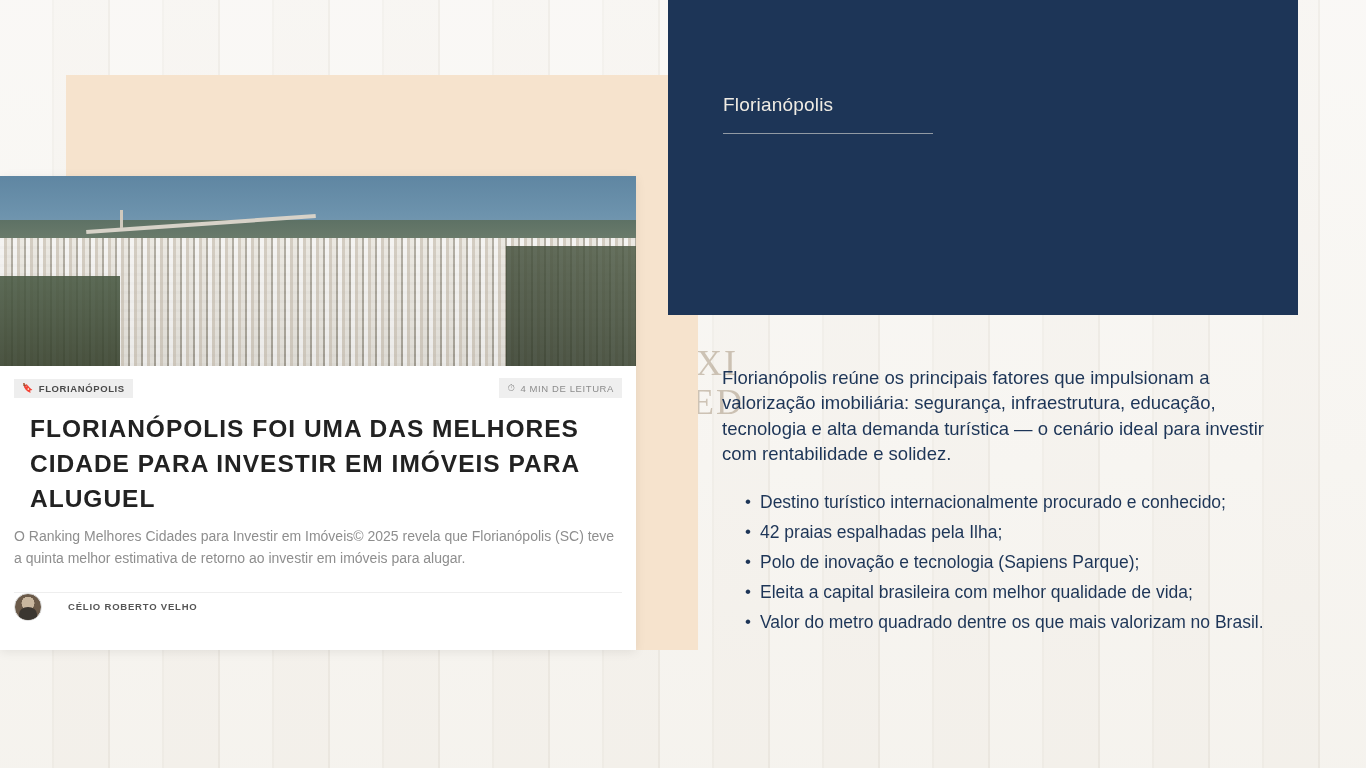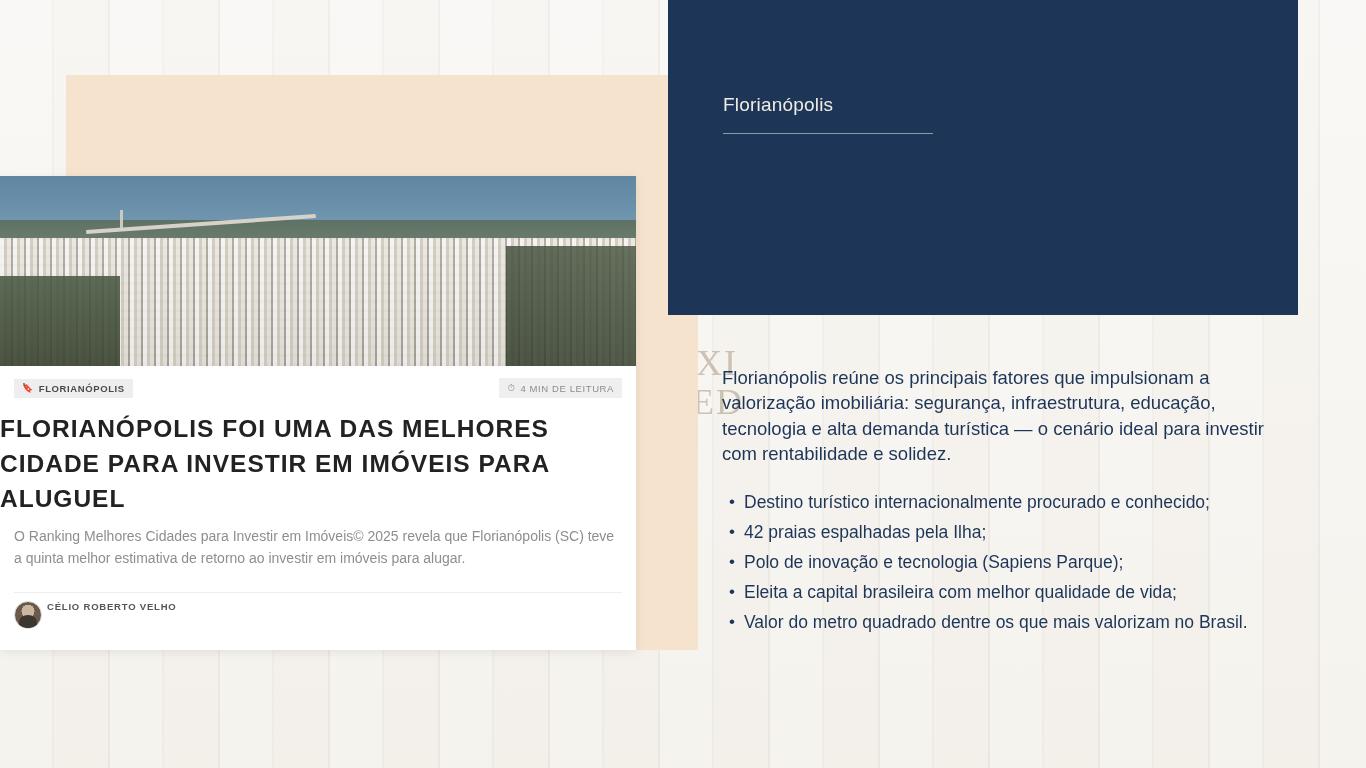--- a/index.html
+++ b/index.html
@@ -160,39 +160,39 @@
     display: inline-flex;
     align-items: center;
     gap: 5px;
     color: #8c8c8c;
     font-size: 9.5px;
     letter-spacing: .6px;
     background: #efefef;
     padding: 4px 8px;
   }
   .article-title {
-    margin: 14px 14px 0 0;
+    margin: 14px 14px 0 30px;
     font-size: 24.5px;
     font-weight: bold;
     letter-spacing: 1px;
     line-height: 1.42;
     color: #222222;
   }
   .article-excerpt {
     margin: 10px 14px 0 14px;
     font-size: 14px;
     line-height: 1.55;
     color: #8e8e8e;
   }
   .article-author {
     display: flex;
-    align-items: flex-start;
-    gap: 5px;
+    align-items: center;
+    gap: 26px;
     margin: 22px 14px 0 14px;
-    padding-top: 8px;
+    padding-top: 0;
     border-top: 1px solid #eeeeee;
   }
   .avatar {
     width: 26px; height: 26px;
     border-radius: 50%;
     background: radial-gradient(circle at 50% 35%, #c9b79f 0 30%, #6b5a49 31% 100%);
     border: 1px solid #ddd;
     position: relative;
     overflow: hidden;
   }
@@ -266,20 +266,21 @@
   .right-list {
     margin: 20px 0 0 0;
     padding: 0 0 0 22px;
     list-style: none;
   }
   .right-list li {
     position: relative;
     font-size: 17.5px;
     line-height: 1.72;
     color: #1d3557;
+    margin-left: 16px;
   }
   .right-list li::before {
     content: "•";
     position: absolute;
     left: -15px;
     top: 0;
     color: #1d3557;
     font-size: 17px;
   }
 </style>

